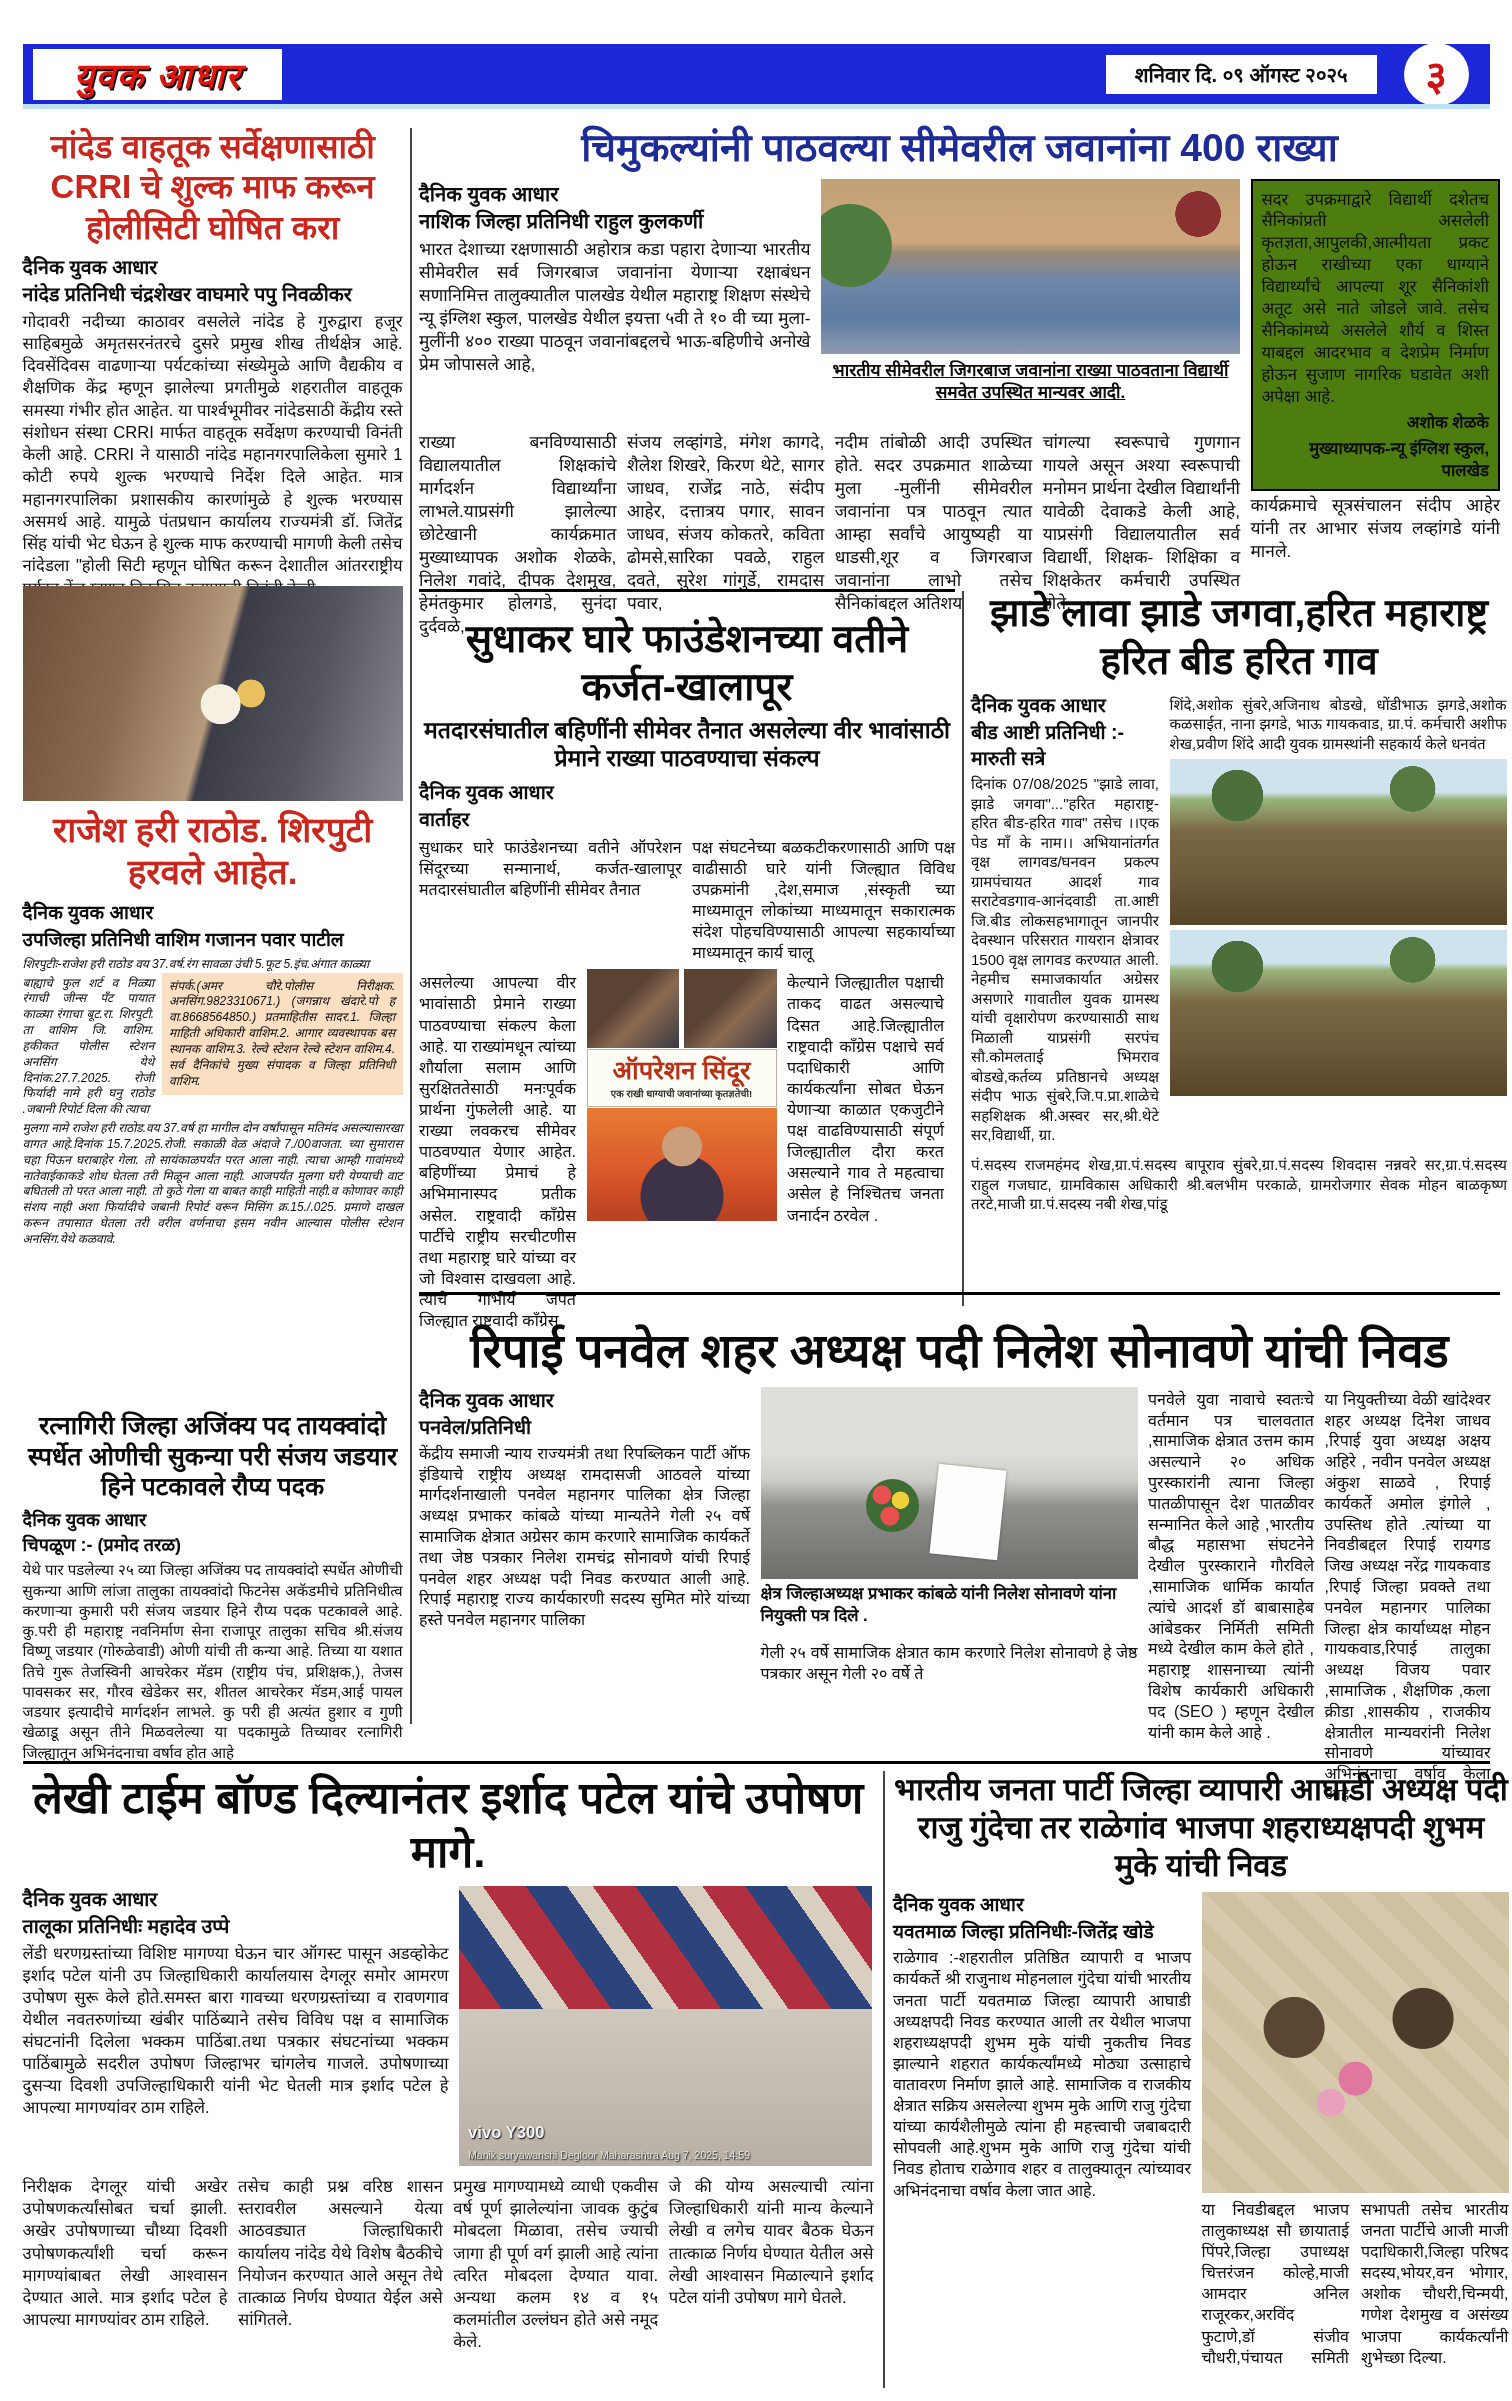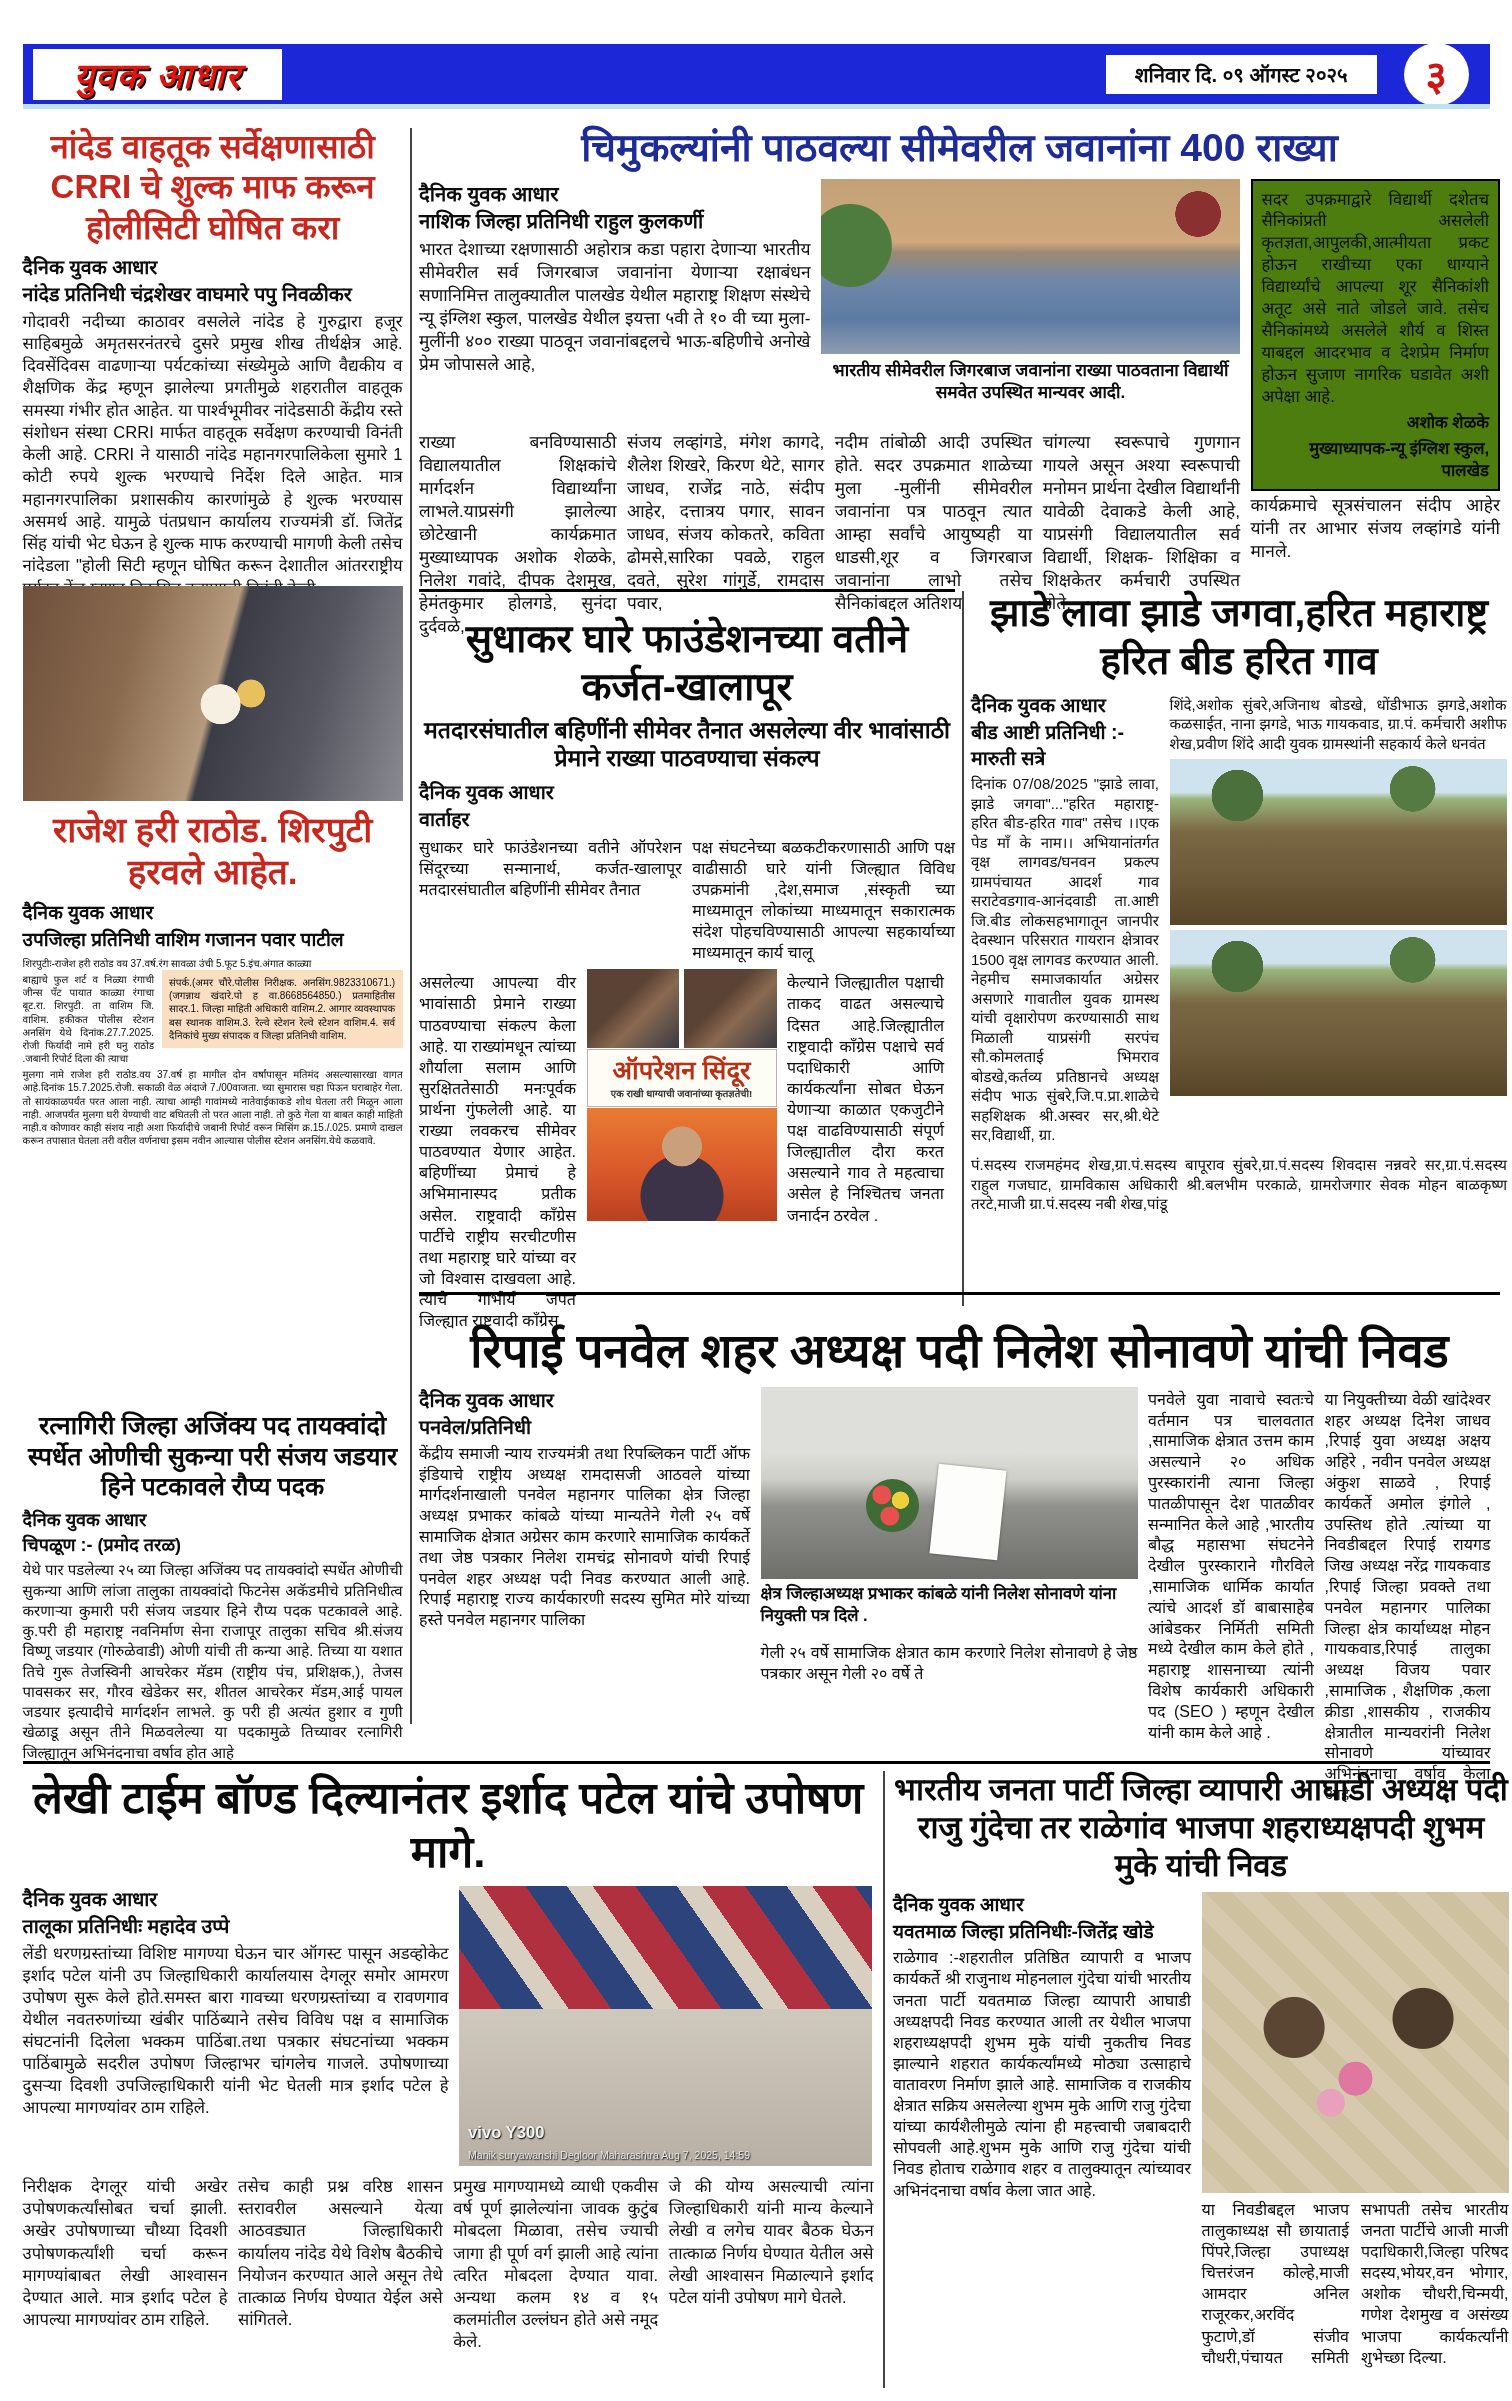--- a/index.html
+++ b/index.html
@@ -78,21 +78,21 @@
   .sindoor .portrait{height:113px;background:
       radial-gradient(circle at 50% 34%, #caa07c 0 19.6px, rgba(0,0,0,0) 20.3px),
       radial-gradient(circle at 50% 78%, #3c3348 0 41px, rgba(0,0,0,0) 42px),
       linear-gradient(180deg,#e87b33 0%,#d8562a 60%,#b84020 100%);}
   
   #a-nanded .bodytxt{font-size:16.6px;line-height:1.34;}
   #a-nanded .byline{font-size:19.6px;}
   #a-rakhi .byline{font-size:20.3px;}
   #a-rakhi .bodytxt{font-size:17.3px;line-height:1.33;}
   #a-rakhi .cyanbox{font-size:16.6px;line-height:1.32;text-align:justify;}
-  #a-rajesh .bodytxt,#a-rajesh .peachbox{font-size:10px;line-height:1.32;}
+  #a-rajesh .bodytxt,#a-rajesh .peachbox{font-size:12px;line-height:1.32;font-style:italic;}
   #a-rajesh .byline{font-size:19px;}
   #a-taek .bodytxt{font-size:15px;line-height:1.35;}
   #a-taek .byline{font-size:18px;}
   #a-sudhakar .bodytxt{font-size:16px;line-height:1.32;}
   #a-sudhakar .byline{font-size:19.6px;}
   #a-zade .bodytxt{font-size:15px;line-height:1.3;}
   #a-zade .byline{font-size:19.6px;}
   #a-ripai .bodytxt{font-size:16px;line-height:1.3;}
   #a-ripai .byline{font-size:19.6px;}
   #a-irshad .bodytxt{font-size:16.6px;line-height:1.33;}
@@ -131,21 +131,21 @@
     <div class="cols">
       <div style="width:821px;">
         <div class="cols">
           <div style="width:392px;">
             <p class="byline">दैनिक युवक आधार</p>
             <p class="byline">नाशिक जिल्हा प्रतिनिधी राहुल कुलकर्णी</p>
             <p class="bodytxt">भारत देशाच्या रक्षणासाठी अहोरात्र कडा पहारा देणाऱ्या भारतीय सीमेवरील सर्व जिगरबाज जवानांना येणाऱ्या रक्षाबंधन सणानिमित्त तालुक्यातील पालखेड येथील महाराष्ट्र शिक्षण संस्थेचे न्यू इंग्लिश स्कुल, पालखेड येथील इयत्ता ५वी ते १० वी च्या मुला-मुलींनी ४०० राख्या पाठवून जवानांबद्दलचे भाऊ-बहिणीचे अनोखे प्रेम जोपासले आहे,</p>
           </div>
           <div style="width:419px;">
             <div class="photo ph-rakhi" style="width:419px;height:175px;"></div>
-            <p class="caption" style="font-size:17.3px;">भारतीय सीमेवरील जिगरबाज जवानांना राख्या पाठवताना विद्यार्थी समवेत उपस्थित मान्यवर आदी.</p>
+            <p class="caption" style="font-size:17.3px;text-decoration:underline;">भारतीय सीमेवरील जिगरबाज जवानांना राख्या पाठवताना विद्यार्थी समवेत उपस्थित मान्यवर आदी.</p>
           </div>
         </div>
         <div class="cols" style="margin-top:7.5px;">
           <p class="bodytxt" style="flex:1;">राख्या बनविण्यासाठी विद्यालयातील शिक्षकांचे मार्गदर्शन विद्यार्थ्यांना लाभले.याप्रसंगी झालेल्या छोटेखानी कार्यक्रमात मुख्याध्यापक अशोक शेळके, निलेश गवांदे, दीपक देशमुख, हेमंतकुमार होलगडे, सुनंदा दुर्दवळे,</p>
           <p class="bodytxt" style="flex:1;">संजय लव्हांगडे, मंगेश कागदे, शैलेश शिखरे, किरण थेटे, सागर जाधव, राजेंद्र नाठे, संदीप आहेर, दत्तात्रय पगार, सावन जाधव, संजय कोकतरे, कविता ढोमसे,सारिका पवळे, राहुल दवते, सुरेश गांगुर्डे, रामदास पवार,</p>
           <p class="bodytxt" style="flex:1;">नदीम तांबोळी आदी उपस्थित होते. सदर उपक्रमात शाळेच्या मुला -मुलींनी सीमेवरील जवानांना पत्र पाठवून त्यात आम्हा सर्वांचे आयुष्यही या धाडसी,शूर व जिगरबाज जवानांना लाभो तसेच सैनिकांबद्दल अतिशय</p>
           <p class="bodytxt" style="flex:1;">चांगल्या स्वरूपाचे गुणगान गायले असून अश्या स्वरूपाची मनोमन प्रार्थना देखील विद्यार्थांनी यावेळी देवाकडे केली आहे, याप्रसंगी विद्यालयातील सर्व विद्यार्थी, शिक्षक- शिक्षिका व शिक्षकेतर कर्मचारी उपस्थित होते.</p>
         </div>
       </div>
       <div style="width:250px;">

